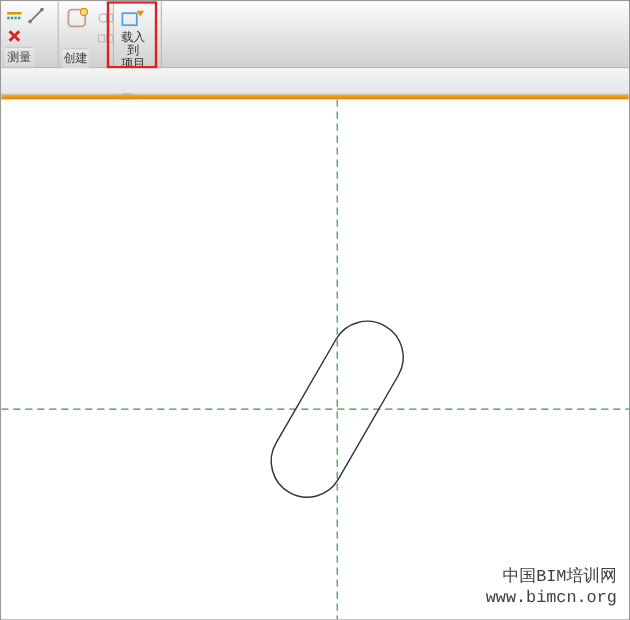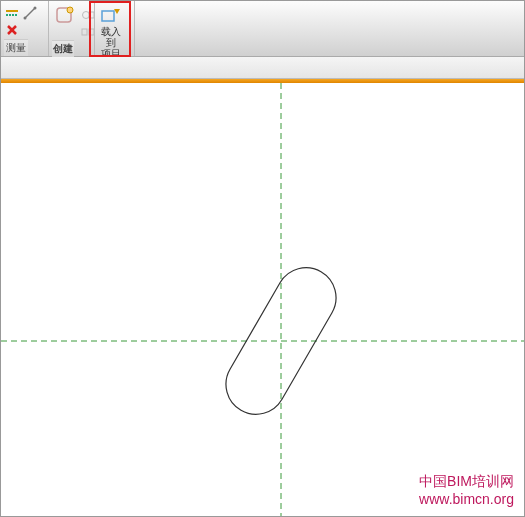--- a/index.html
+++ b/index.html
@@ -108,23 +108,23 @@
       left: 0;
       width: 525px;
       height: 435px;
       background: #fff;
     }
     .watermark {
       position: absolute;
       right: 10px;
       bottom: 8px;
       text-align: right;
-      color: #be185d;
+      color: #404040;
       font-size: 14px;
-      font-family: Liberation Sans, sans-serif;
+      font-family: Liberation Mono, monospace;
       line-height: 18px;
     }
   </style>
 </head>
 <body>
 
 <div class="ribbon">
 
   <div class="ribbon-group" style="width:48px;">
     <div class="ribbon-group-body">
@@ -148,21 +148,21 @@
               <line x1="3" y1="13" x2="13" y2="3" stroke="#777" stroke-width="1.5"></line>
               <circle cx="3" cy="13" r="1.5" fill="#777"></circle>
               <circle cx="13" cy="3" r="1.5" fill="#777"></circle>
             </svg>
         </div>
       </div>
     </div>
     <div class="ribbon-group-label">测量</div>
   </div>
 
-  <div class="ribbon-group" style="width:46px;font-weight:bold;">
+  <div class="ribbon-group" style="width:46px;">
     <div class="ribbon-group-body">
       <div class="tool-big">
         <div class="icon-box">
           <svg width="22" height="20" viewBox="0 0 22 20">
               <rect x="3" y="3" width="14" height="14" rx="3" fill="none" stroke="#c99" stroke-width="1.5"></rect>
               <circle cx="16" cy="5" r="3" fill="#ffd27a" stroke="#c90"></circle>
             </svg>
         </div>
       </div>
       <div class="tool-col" style="padding-top:4px;">

